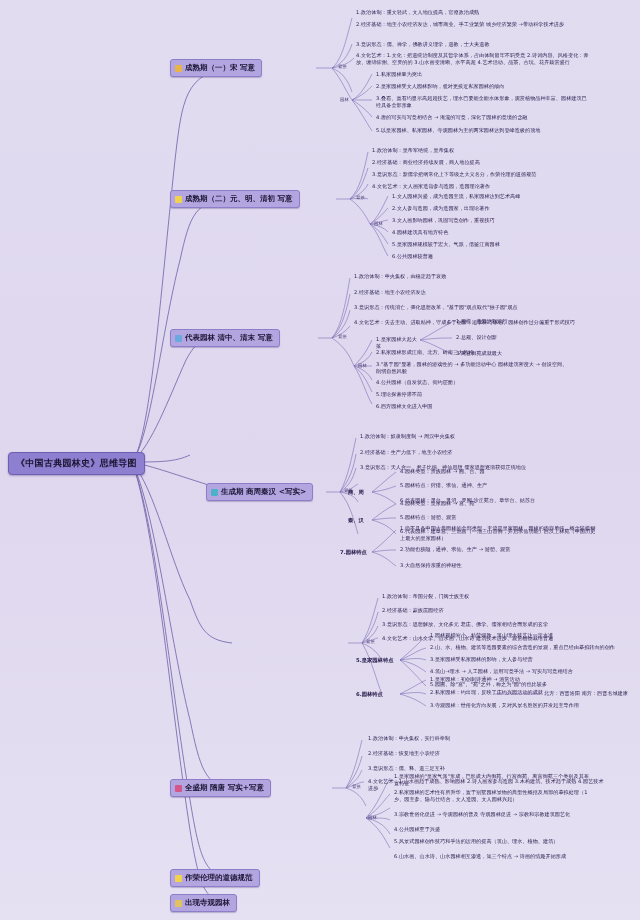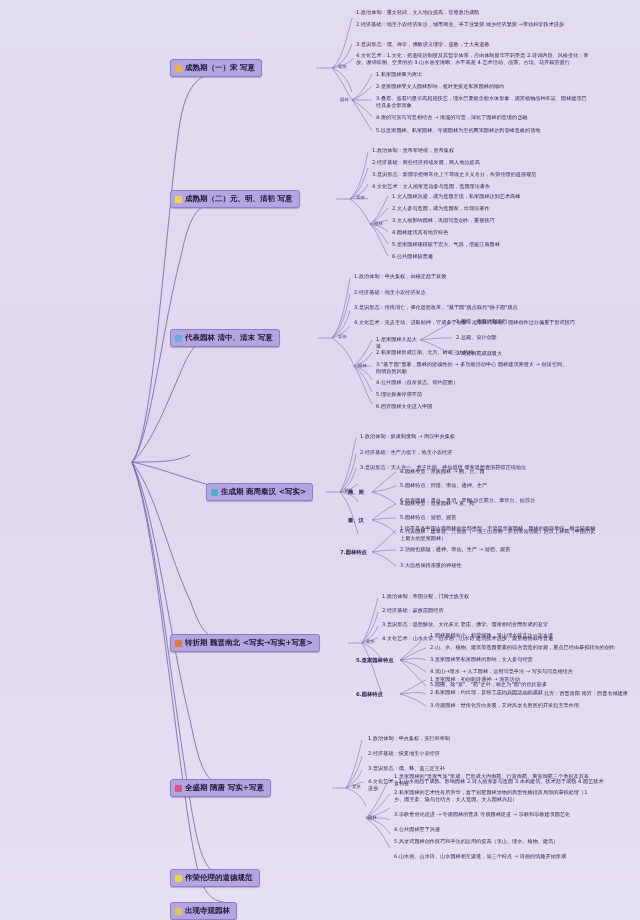--- a/index.html
+++ b/index.html
@@ -186,20 +186,21 @@
 
       <path d="M366,818 C378,804 382,792 390,778"></path>
       <path d="M366,818 C380,808 384,800 390,794"></path>
       <path d="M366,818 C382,814 386,810 390,808"></path>
       <path d="M366,818 C382,818 386,818 390,820"></path>
       <path d="M366,818 C382,822 386,828 390,834"></path>
       <path d="M366,818 C380,828 384,838 390,848"></path>
     </g>
   </svg>
 
+  <div class="node root" style="left:8px; top:452px;">《中国古典园林史》思维导图</div>
 
   <div class="node branch" style="left:170px; top:59px;">
     <span class="ic" style="background:#e8b44a;"></span>
     <span>成熟期（一）宋 写意</span>
   </div>
   <div class="node tiny" style="left:338px; top:64px;">背景</div>
   <div class="node leaf w1" style="left:356px; top:9px;">1.政治体制：重文轻武，文人地位提高，官僚政治成熟</div>
   <div class="node leaf w1" style="left:356px; top:21px;">2.经济基础：地主小农经济发达，城市商业、手工业繁荣 城乡经济繁荣 →带动科学技术进步</div>
   <div class="node leaf w1" style="left:356px; top:41px;">3.意识形态：儒、禅学，佛教讲义理学，道教，士大夫道教</div>
   <div class="node leaf w1" style="left:356px; top:52px;">4.文化艺术：1.文化：把道统治制度及其哲学体系，占由体制留牢不羁受意 2.诗词内容、风格变化：奔放、缠绵悱恻、空灵的的 3.山水画变清晰、水平高超 4.艺术活动、品茶、古玩、花卉栽赏盛行</div>
@@ -261,24 +262,20 @@
   <div class="node leaf w3" style="left:400px; top:497px;">6.代表园林：灵台、灵沼、灵囿 沙丘苑台、章华台、姑苏台</div>
   <div class="node grp-label" style="left:348px; top:517px;">秦、汉</div>
   <div class="node leaf w3" style="left:400px; top:500px;">4.园林类型：皇家园林 → 宫、苑</div>
   <div class="node leaf w3" style="left:400px; top:514px;">5.园林特点：游憩、观赏</div>
   <div class="node leaf w3" style="left:400px; top:528px;">6.代表园林：建章宫、兰池宫（一池三山首例，开启求仙功能）西汉上林苑（中国历史上最大的皇家园林）</div>
   <div class="node grp-label" style="left:340px; top:549px;">7.园林特点</div>
   <div class="node leaf w3" style="left:400px; top:525px;">1.尚不具备中国古典园林的全部类型，主流是皇家园林，园林的内容单纯、概念较模糊</div>
   <div class="node leaf w3" style="left:400px; top:546px;">2.功能也狭隘，通神、求仙、生产 → 游憩、观赏</div>
   <div class="node leaf w3" style="left:400px; top:562px;">3.大自然保持亲重的神秘性</div>
 
-  <div class="node branch" style="left:170px; top:634px;">
-    <span class="ic" style="background:#e07a4a;"></span>
-    <span>转折期 魏晋南北 &lt;写实→写实+写意&gt;</span>
-  </div>
   <div class="node tiny" style="left:366px; top:639px;">背景</div>
   <div class="node leaf w1" style="left:382px; top:593px;">1.政治体制：帝国分裂，门阀士族主权</div>
   <div class="node leaf w1" style="left:382px; top:607px;">2.经济基础：豪族庄园经济</div>
   <div class="node leaf w1" style="left:382px; top:621px;">3.意识形态：思想解放、文化多元 老庄、佛学、儒家相结合而形成的玄学</div>
   <div class="node leaf w1" style="left:382px; top:635px;">4.文化艺术：山水文学、山水画，山水诗 建筑技术进步、观赏植物栽培普遍</div>
   <div class="node grp-label" style="left:356px; top:657px;">5.皇家园林特点</div>
   <div class="node leaf w3" style="left:430px; top:632px;">1.园林规模缩小，精莹细致，筑山理水技艺达一定水准</div>
   <div class="node leaf w3" style="left:430px; top:644px;">2.山、水、植物、建筑等造园要素的综合营造的景观，重点已经由摹拟转向的创作</div>
   <div class="node leaf w3" style="left:430px; top:656px;">3.皇家园林受私家园林的影响，文人参与经营</div>
   <div class="node leaf w3" style="left:430px; top:668px;">4.筑山→理水 → 人工园林，运用写意手法 → 写实与写意相结合</div>
@@ -304,18 +301,18 @@
   <div class="node leaf w3" style="left:394px; top:811px;">3.宗教世俗化促进 → 寺观园林的普及 寺观园林促进 → 宗教和宗教建筑园艺化</div>
   <div class="node leaf w3" style="left:394px; top:826px;">4.公共园林至于兴盛</div>
   <div class="node leaf w3" style="left:394px; top:838px;">5.风景式园林创作技巧和手法的运用的提高（筑山、理水、植物、建筑）</div>
   <div class="node leaf w3" style="left:394px; top:853px;">6.山水画、山水诗、山水园林相互渗透，第三个特点 → 诗画的情趣开始形成</div>
 
   <div class="node branch" style="left:170px; top:869px;">
     <span class="ic" style="background:#f0d24c;"></span>
     <span>作荣伦理的道德规范</span>
   </div>
 
-  <div class="node branch" style="left:170px; top:894px;margin-top:8px;">
+  <div class="node branch" style="left:170px; top:894px;">
     <span class="ic" style="background:#e2c25e;"></span>
     <span>出现寺观园林</span>
   </div>
 
 </div>
 
 </body></html>

